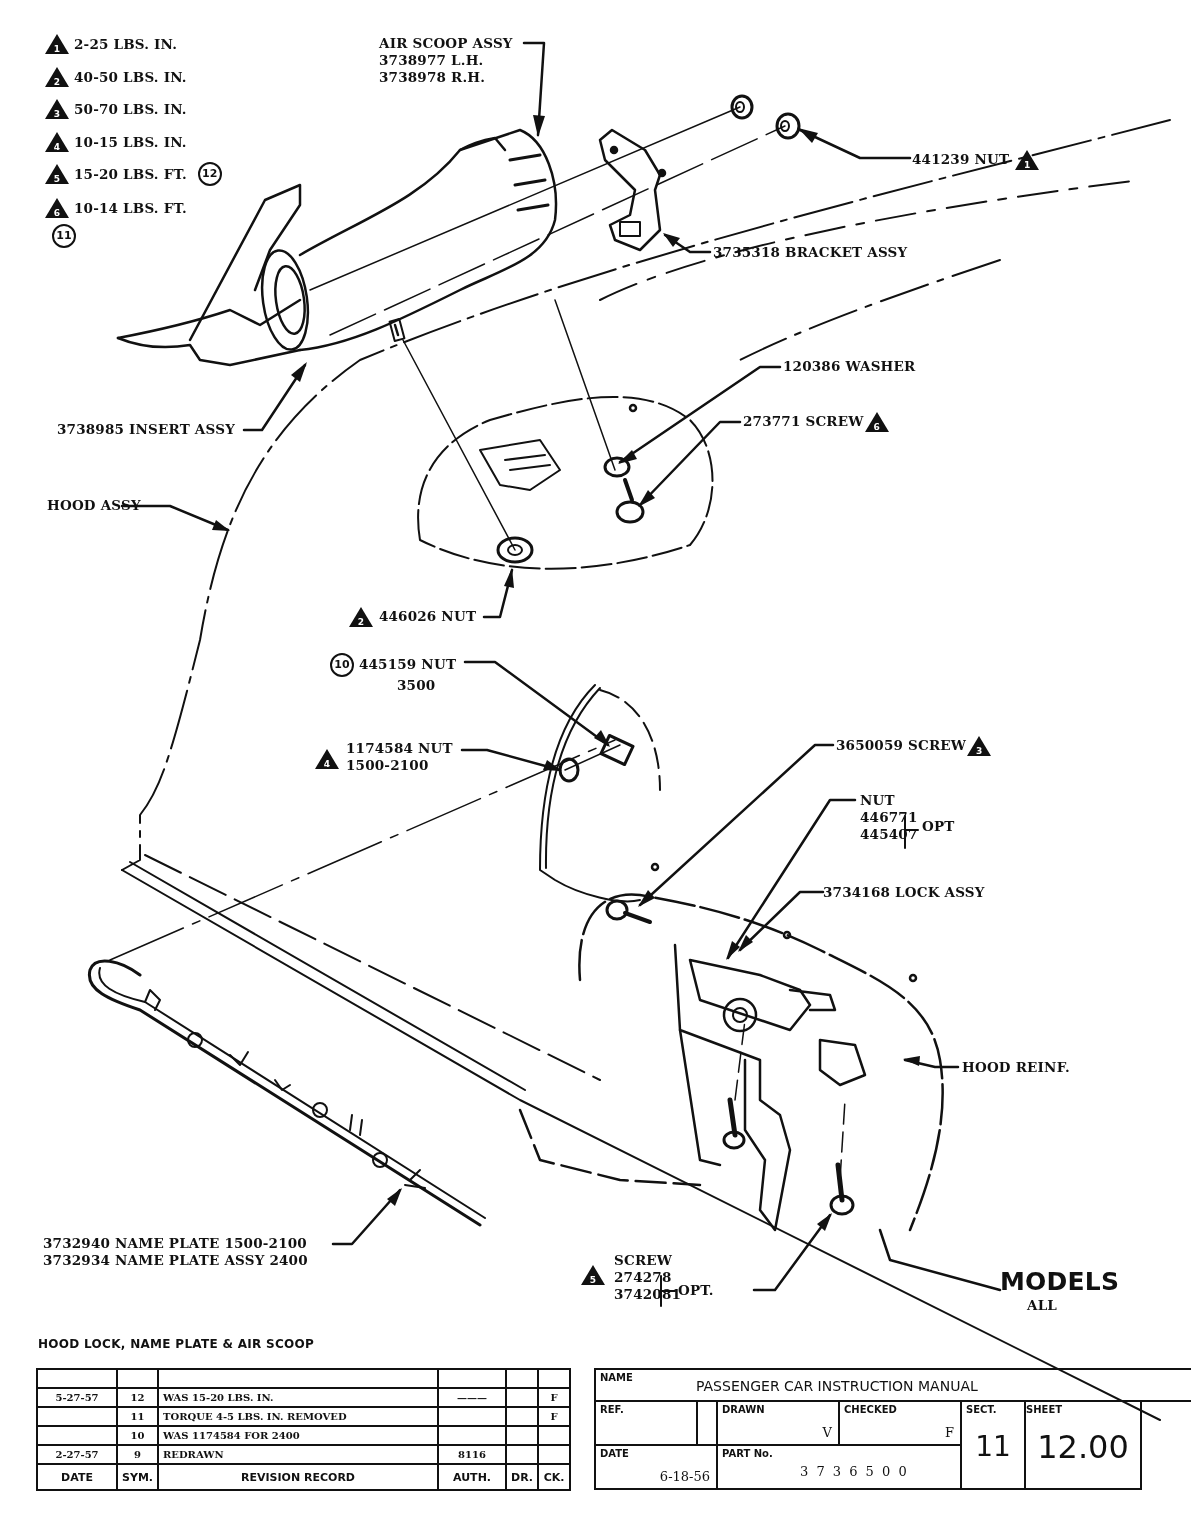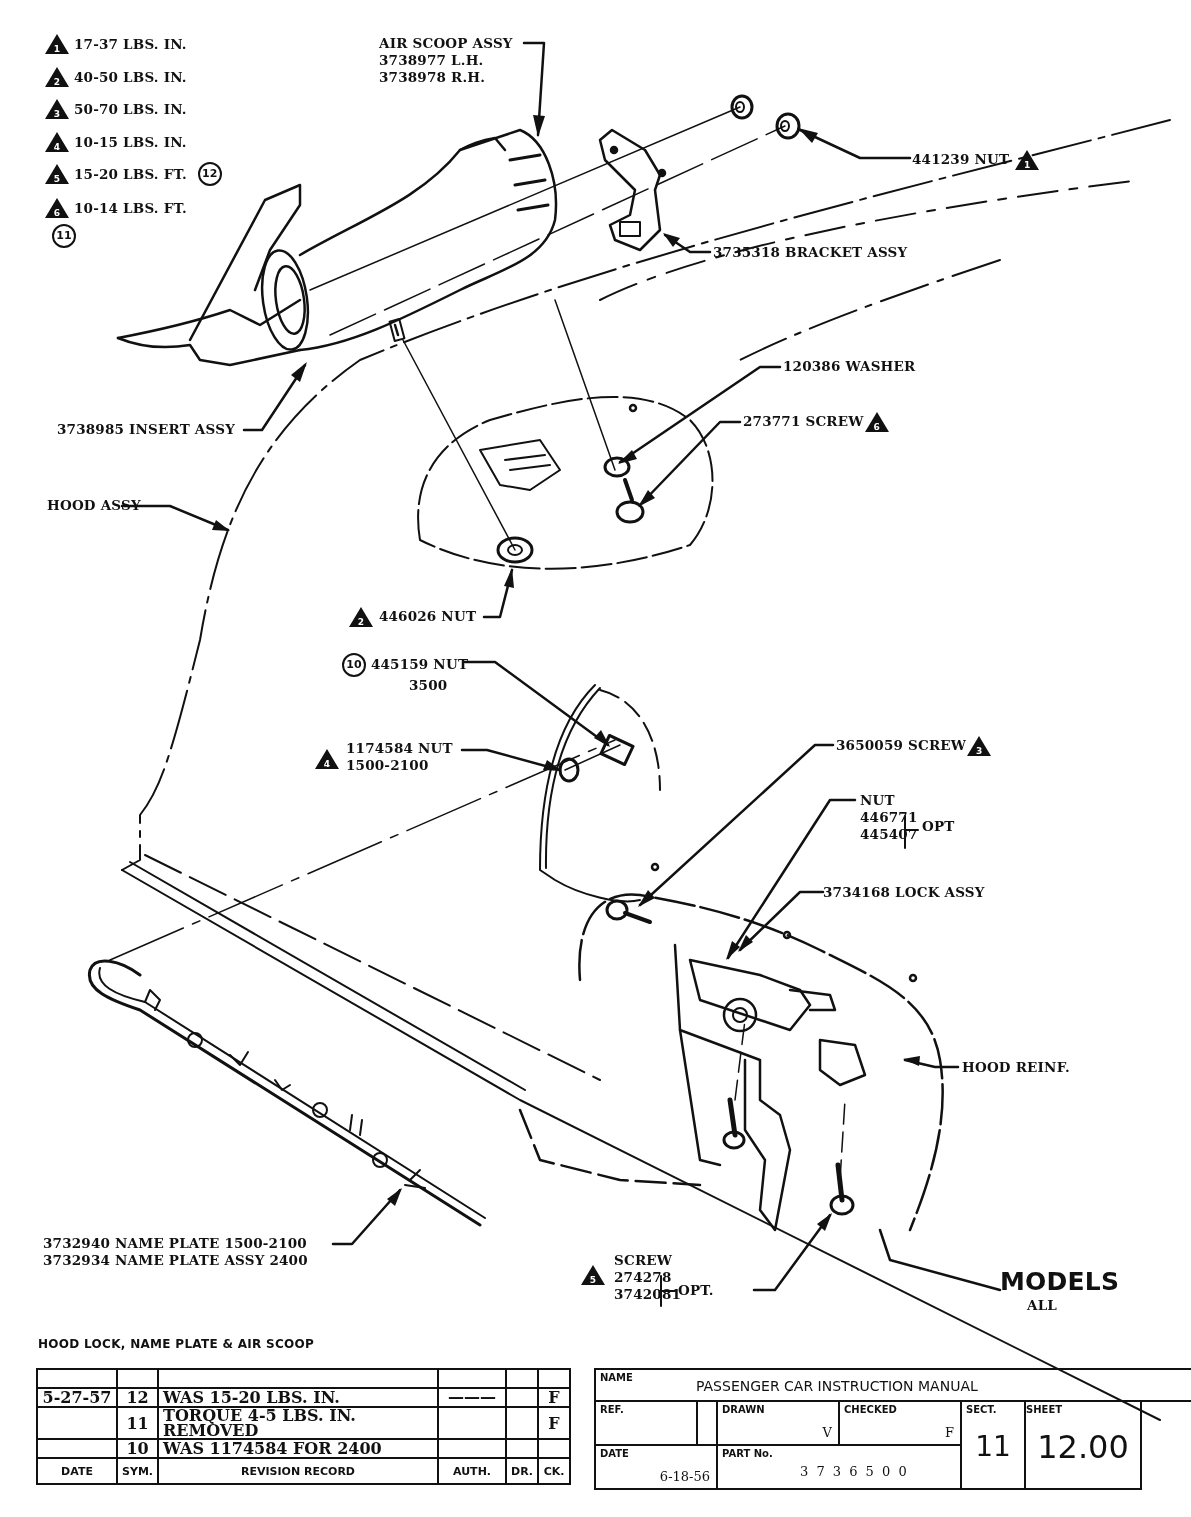--- a/index.html
+++ b/index.html
@@ -8,21 +8,21 @@
   .sans{font-family:"DejaVu Sans","Liberation Sans",sans-serif;}
   .tri{display:inline-block;position:relative;width:26px;height:22px;vertical-align:middle;}
   .tri svg{position:absolute;left:0;top:0;}
   .tri span{position:absolute;left:0;right:0;top:8px;text-align:center;font-family:"DejaVu Sans","Liberation Sans",sans-serif;font-size:9px;color:#fff;font-weight:bold;}
   .circ{display:inline-block;width:20px;height:20px;border:2px solid #111;border-radius:50%;text-align:center;line-height:20px;font-size:11px;font-family:"DejaVu Sans","Liberation Sans",sans-serif;font-weight:bold;vertical-align:middle;}
   .legend-row{position:absolute;left:44px;font-size:13.5px;}
   .legend-row .txt{margin-left:4px;vertical-align:middle;}
   #drawing{position:absolute;left:0;top:0;}
   #title{position:absolute;left:38px;top:1337px;font-family:"DejaVu Sans","Liberation Sans",sans-serif;font-size:12px;font-weight:bold;letter-spacing:0.3px;}
   table.rev{position:absolute;left:36px;top:1368px;border-collapse:collapse;}
-  table.rev td{border:2px solid #111;height:17px;padding:0 4px;font-size:16px;font-weight:bold;line-height:15px;}
+  table.rev td{border:2px solid #111;height:17px;padding:0 4px;font-size:10px;font-weight:bold;line-height:15px;}
   table.rev td.c{text-align:center;}
   table.rev tr.hdr td{height:24px;font-family:"DejaVu Sans","Liberation Sans",sans-serif;font-size:11px;text-align:center;}
   .tb{position:absolute;border:2px solid #111;box-sizing:border-box;}
   .tb .cap{position:absolute;left:4px;top:2px;font-family:"DejaVu Sans","Liberation Sans",sans-serif;font-size:10px;font-weight:bold;}
   .tb .val{position:absolute;font-weight:normal;font-size:13px;}
 </style>
 </head>
 <body>
 
 <svg id="drawing" width="1191" height="1517" viewBox="0 0 1191 1517" fill="none" stroke="#111" stroke-linecap="round" stroke-linejoin="round">
@@ -171,21 +171,21 @@
       <line x1="905" y1="830" x2="918" y2="830"></line>
     <line x1="661" y1="1276" x2="661" y2="1306"></line>
       <line x1="661" y1="1291" x2="675" y2="1291"></line>
   </g>
 </svg>
 
 <div>
   <div class="lbl legend-row" style="top:33px">
     <span class="tri"><svg width="26" height="22">
           <polygon points="13,1 25,21 1,21" fill="#111"></polygon>
-        </svg><span>1</span></span><span class="txt">17-37 LBS. IN.</span>
+        </svg><span>1</span></span><span class="txt">2-25 LBS. IN.</span>
   </div>
   <div class="lbl legend-row" style="top:66px">
     <span class="tri"><svg width="26" height="22">
           <polygon points="13,1 25,21 1,21" fill="#111"></polygon>
         </svg><span>2</span></span><span class="txt">40-50 LBS. IN.</span>
   </div>
   <div class="lbl legend-row" style="top:98px">
     <span class="tri"><svg width="26" height="22">
           <polygon points="13,1 25,21 1,21" fill="#111"></polygon>
         </svg><span>3</span></span><span class="txt">50-70 LBS. IN.</span>
@@ -238,21 +238,21 @@
 
 <div class="lbl" style="left:47px;top:497px">HOOD ASSY</div>
 
 <div class="lbl" style="left:348px;top:606px">
   <span class="tri"><svg width="26" height="22">
         <polygon points="13,1 25,21 1,21" fill="#111"></polygon>
       </svg><span>2</span></span>
   <span>446026 NUT</span>
 </div>
 
-<div class="lbl" style="left:342px;top:653px">
+<div class="lbl" style="left:330px;top:653px">
   <span class="circ">10</span>
   <span>445159 NUT</span>
   <div style="padding-left:67px">3500</div>
 </div>
 
 <div class="lbl" style="left:314px;top:740px">
   <span class="tri" style="position:absolute;left:0;top:8px">
       <svg width="26" height="22">
         <polygon points="13,1 25,21 1,21" fill="#111"></polygon>
       </svg>
@@ -337,20 +337,28 @@
     <td class="c">F</td>
   </tr>
   <tr>
     <td class="c"></td>
     <td class="c">10</td>
     <td>WAS 1174584 FOR 2400</td>
     <td class="c"></td>
     <td class="c"></td>
     <td class="c"></td>
   </tr>
+  <tr>
+    <td class="c">2-27-57</td>
+    <td class="c">9</td>
+    <td>REDRAWN</td>
+    <td class="c">8116</td>
+    <td class="c"></td>
+    <td class="c"></td>
+  </tr>
   <tr class="hdr">
     <td>DATE</td>
     <td>SYM.</td>
     <td>REVISION RECORD</td>
     <td>AUTH.</td>
     <td>DR.</td>
     <td>CK.</td>
   </tr>
 </tbody>
   </table>

